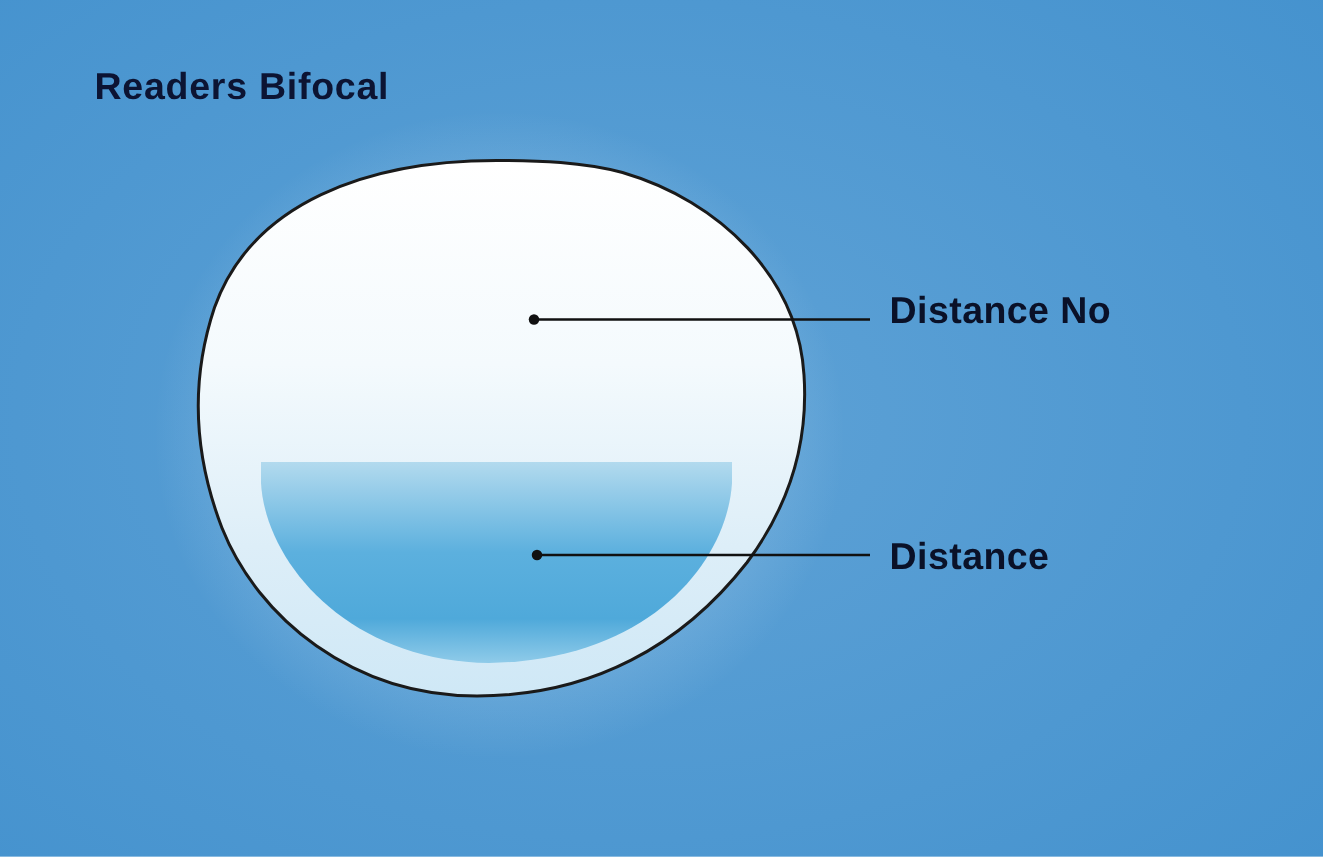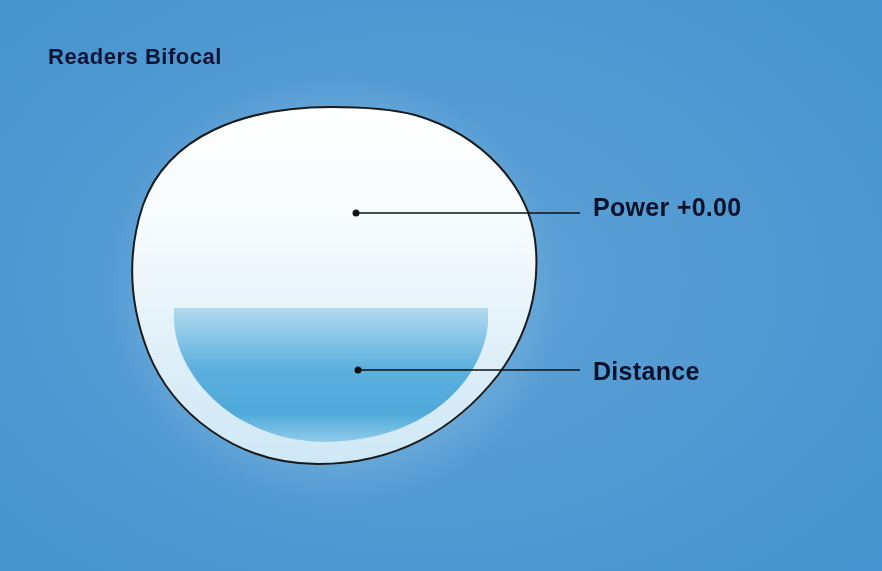--- a/index.html
+++ b/index.html
@@ -12,23 +12,23 @@
     width: 882px;
     height: 571px;
     overflow: hidden;
     background:
       radial-gradient(ellipse 320px 300px at 333px 290px, rgba(225,242,252,0.60), rgba(225,242,252,0) 72%),
       radial-gradient(ellipse 760px 520px at 420px 280px, rgba(140,190,228,0.40), rgba(140,190,228,0) 95%),
       #4190cd;
   }
   #diagram-title {
     position: absolute;
-    left: 48px;
+    left: 63px;
     top: 44px;
-    font-size: 22px;
+    font-size: 25px;
     font-weight: 600;
     color: #0c1433;
     letter-spacing: 0.5px;
   }
   .callout-label {
     position: absolute;
     color: #0a1128;
     font-size: 25px;
     font-weight: 600;
     line-height: 35px;
@@ -78,18 +78,18 @@
              C 232 441, 177 375, 174 322 Z" fill="url(#segmentFill)"></path>
 
     <line x1="358" y1="213" x2="580" y2="213" stroke="#111111" stroke-width="1.6"></line>
     <circle cx="356" cy="213" r="3.5" fill="#111111"></circle>
 
     <line x1="360" y1="370" x2="580" y2="370" stroke="#111111" stroke-width="1.6"></line>
     <circle cx="358" cy="370" r="3.5" fill="#111111"></circle>
   </svg>
 
   <div id="label-distance" class="callout-label">
-    <div>Power +0.00</div>
+    <div>Distance No</div>
   </div>
 
   <div id="label-reading" class="callout-label">Distance</div>
 
 </div>
 
 </body></html>

